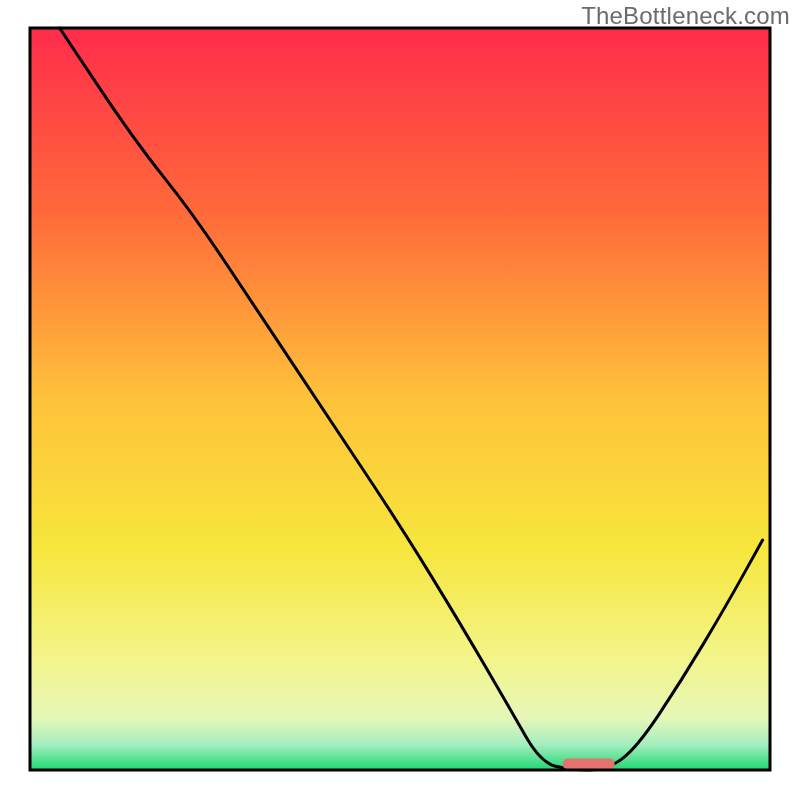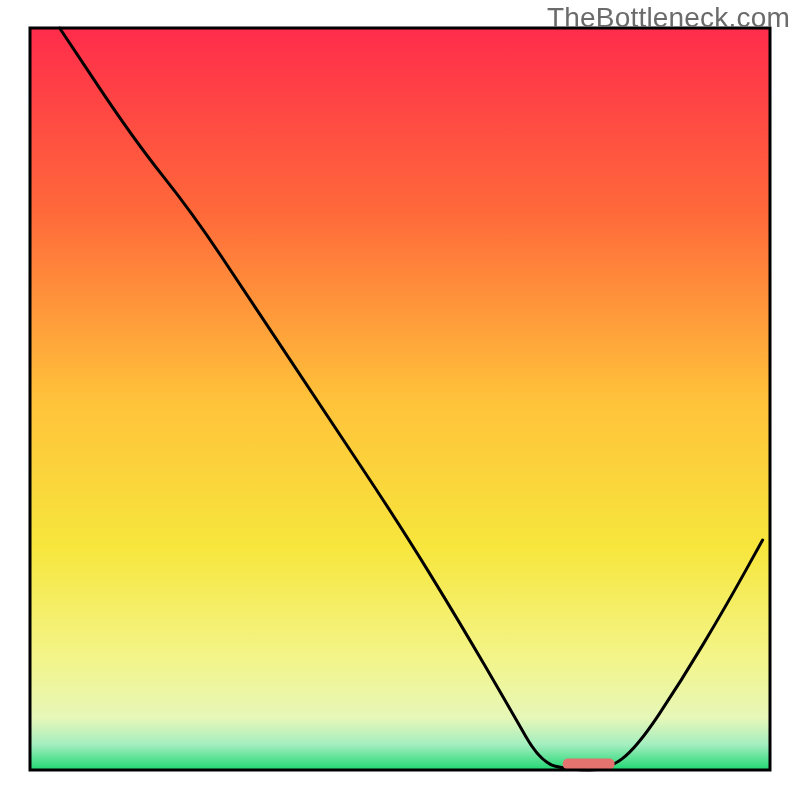--- a/index.html
+++ b/index.html
@@ -13,21 +13,21 @@
   .chart-container {
     position: relative;
     width: 800px;
     height: 800px;
   }
   .watermark {
     position: absolute;
     top: 2px;
     right: 10px;
     font-family: Arial, sans-serif;
-    font-size: 28px;
+    font-size: 24px;
     font-weight: 500;
     color: #6b6b6b;
     z-index: 10;
     letter-spacing: 0.2px;
   }
   svg {
     display: block;
   }
 </style>
 </head>

